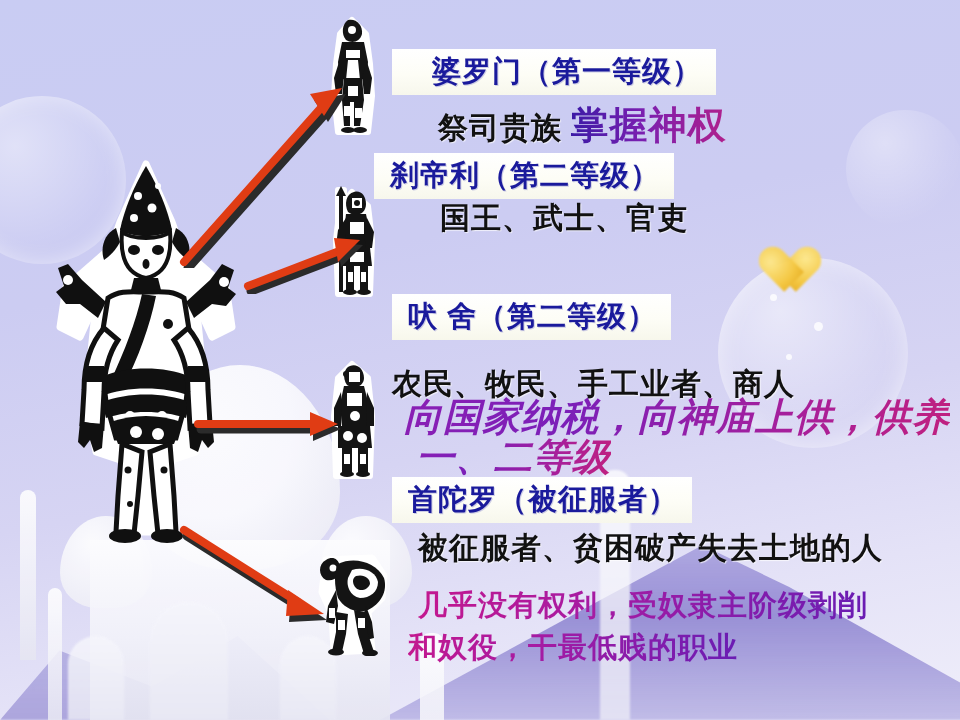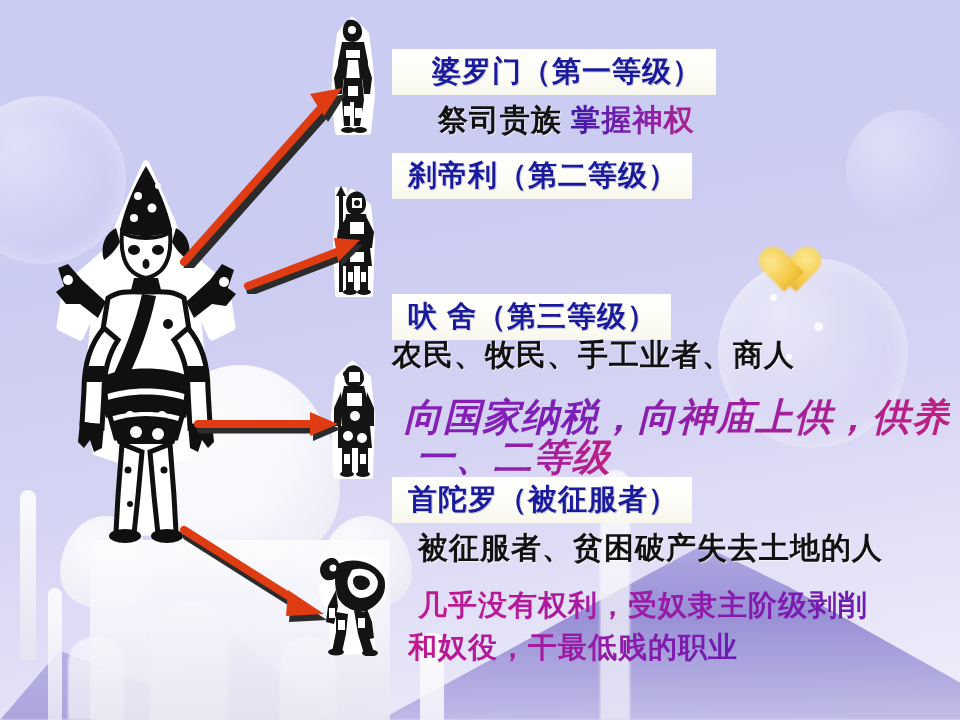--- a/index.html
+++ b/index.html
@@ -110,49 +110,49 @@
 
   
   .hdr{
     position:absolute;
     background:linear-gradient(180deg,#ffffff 0%,#fdfdf6 55%,#f7f7ec 100%);
     color:#1a1a9c;font-weight:bold;font-size:29px;line-height:41px;
     padding:2px 14px 3px 16px;white-space:nowrap;letter-spacing:1px;
     text-shadow:1px 1px 0 rgba(120,120,200,.35);
   }
   .h1{left:392px;top:49px;padding-left:40px;}
-  .h2{left:392px;top:153px;}
+  .h2{left:374px;top:153px;}
   .h3{left:392px;top:294px;}
   .h4{left:392px;top:477px;}
 
   .line{position:absolute;white-space:nowrap;font-weight:bold;letter-spacing:1px;}
   .black{color:#111111;font-size:30px;text-shadow:1px 1px 1px rgba(255,255,255,.7);font-family:Liberation Serif, serif;}
   .grad-a{
-    font-size:30px;
+    font-size:38px;
     background:linear-gradient(90deg,#3b1aa6 0%,#7a1fb0 45%,#b0208c 100%);
     -webkit-background-clip:text;background-clip:text;color:transparent;
     -webkit-text-fill-color:transparent;
   }
   .grad-b{
     font-size:29px;
     background:linear-gradient(90deg,#c3188f 0%,#a51ba3 40%,#6a1cb3 100%);
     -webkit-background-clip:text;background-clip:text;color:transparent;
     -webkit-text-fill-color:transparent;
   }
   .grad-c{
     font-size:38px;
     background:linear-gradient(100deg,#8a1fb4 0%,#7b1fb8 30%,#a61f9c 70%,#c0207f 100%);
     -webkit-background-clip:text;background-clip:text;color:transparent;font-style:italic;
     -webkit-text-fill-color:transparent;
   }
 
   .t1{left:438px;top:100px;}
   .t2{left:440px;top:198px;}
   .t3{left:440px;top:243px;}
-  .t4{left:392px;top:335px;}
+  .t4{left:392px;top:364px;}
   .t5{left:404px;top:392px;}
   .t6{left:416px;top:432px;}
   .t7{left:418px;top:528px;}
   .t8{left:418px;top:586px;}
   .t9{left:408px;top:628px;text-align:right;}
 </style>
 </head>
 <body>
 
 <div id="stage">
@@ -384,22 +384,23 @@
       <path d="M110 70 L146 94 L108 96 Z" fill="#2b2b2b" transform="translate(3,6)"></path>
       <path d="M6 10 L120 82" stroke="#e03c14" stroke-width="8" stroke-linecap="round" fill="none"></path>
       <path d="M110 70 L146 94 L108 96 Z" fill="#e03c14"></path>
     </g>
   </svg>
 
   <div class="hdr h1">婆罗门（第一等级）</div>
   <div class="line t1"><span class="black">祭司贵族 </span><span class="grad-a">掌握神权</span></div>
 
   <div class="hdr h2">刹帝利（第二等级）</div>
-
-  <div class="hdr h3">吠  舍（第三等级）</div>
+  <div class="line t2 black">国王、武士、官吏</div>
+
+  <div class="hdr h3">吠  舍（第二等级）</div>
   <div class="line t4 black">农民、牧民、手工业者、商人</div>
   <div class="line t5 grad-c">向国家纳税，向神庙上供，供养</div>
   <div class="line t6 grad-c">一、二等级</div>
 
   <div class="hdr h4">首陀罗（被征服者）</div>
   <div class="line t7 black">被征服者、贫困破产失去土地的人</div>
   <div class="line t8 grad-b">几乎没有权利，受奴隶主阶级剥削</div>
   <div class="line t9 grad-b">和奴役，干最低贱的职业</div>
 
 </div>

